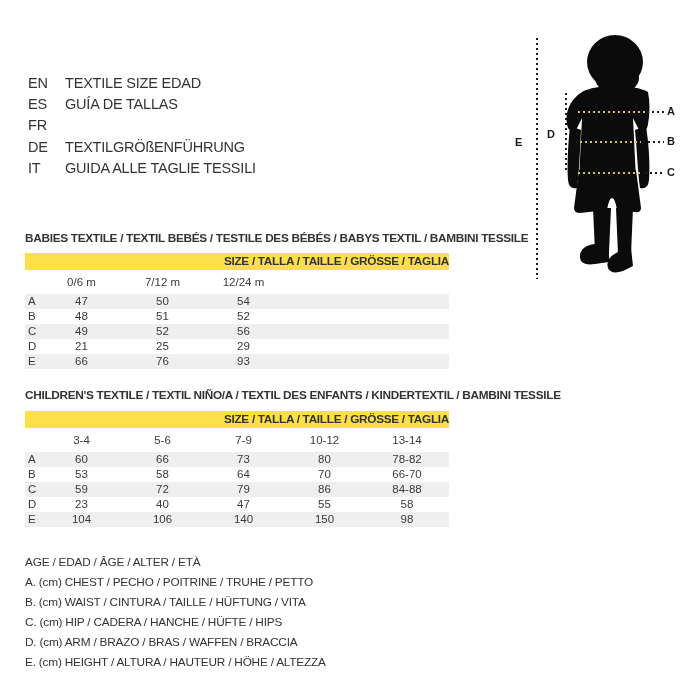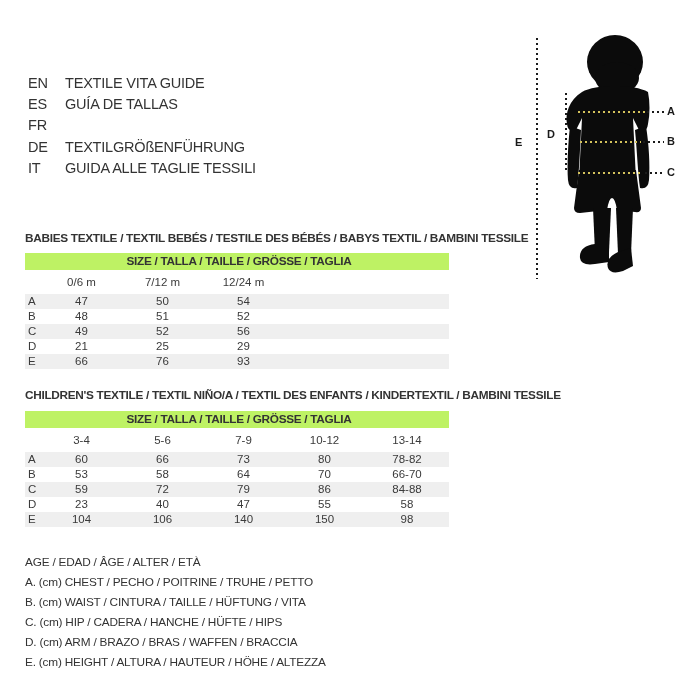--- a/index.html
+++ b/index.html
@@ -34,39 +34,39 @@
   .children-title { left:25px; top:388px;text-align:center; }
 
   
   .size-table { border-collapse:collapse; table-layout:fixed; width:424px; font-size:11.5px; color:#3a3a3a; }
   .babies-table { left:25px; top:253px; }
   .children-table { left:25px; top:411px; }
   .size-table col.c-label { width:16px; }
   .size-table col.c-data  { width:81px; }
   .size-table th, .size-table td { font-weight:400; padding:0; height:15px; line-height:15px; text-align:center; white-space:nowrap; }
   .size-table .bar-row th {
-    background:#bef264; color:#333; text-align:center; padding-left:4px;
+    background:#fde047; color:#333; text-align:right; padding-left:4px;
     height:17px; line-height:17px; font-weight:700; letter-spacing:-0.3px; font-size:11.8px;
   }
   .size-table .cols-row th { height:24px; line-height:16px; }
   .size-table tbody th { text-align:left; padding-left:3px; }
   .size-table tbody tr:nth-child(odd) th,
   .size-table tbody tr:nth-child(odd) td { background:#efefef; }
 
   
   .legend { left:25px; top:552px; font-size:11.8px; letter-spacing:-0.2px; color:#333; }
   .legend-line { height:20px; line-height:20px; white-space:nowrap; }
 </style>
 </head>
 <body>
 
 <div class="abs lang-list">
   <div class="lang-row">
     <span class="lang-code">EN</span>
-    <span class="lang-title">TEXTILE VITA GUIDE</span>
+    <span class="lang-title">TEXTILE SIZE EDAD</span>
   </div>
   <div class="lang-row">
     <span class="lang-code">ES</span>
     <span class="lang-title">GUÍA DE TALLAS</span>
   </div>
   <div class="lang-row">
     <span class="lang-code">FR</span>
   </div>
   <div class="lang-row">
     <span class="lang-code">DE</span>

